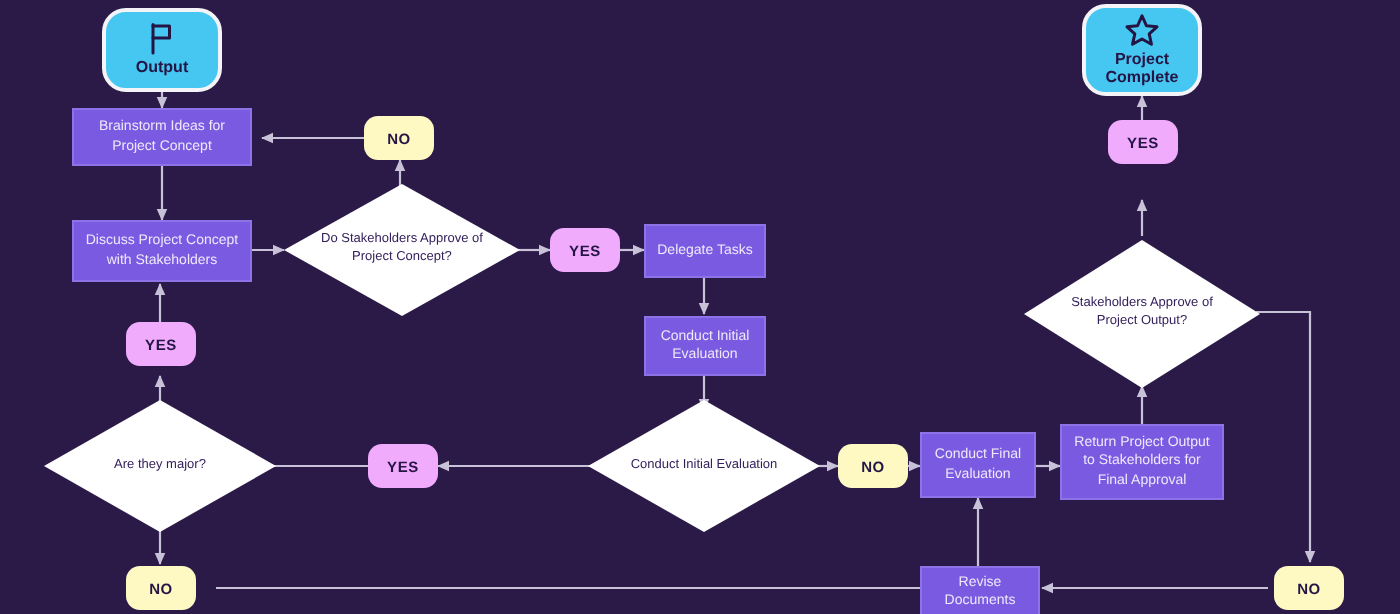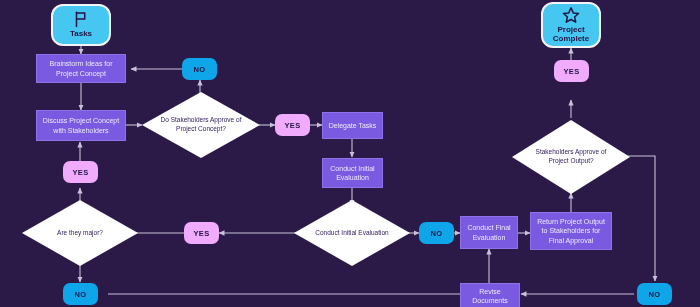--- a/index.html
+++ b/index.html
@@ -38,21 +38,21 @@
     position:relative;z-index:2;color:#34215C;font-size:6.5px;
     line-height:1.35;width:76%;
   }
 
   
   .badge{
     border-radius:7px;font-size:7.5px;font-weight:bold;
     color:#241545;letter-spacing:.3px;
   }
   .badge.yes{background:#f0abfc;}
-  .badge.no{background:#0ea5e9;justify-content:center;}
+  .badge.no{background:#fef9c3;justify-content:center;}
 </style>
 </head>
 <body>
 
 <div id="canvas">
 
   <svg class="edges" viewBox="0 0 700 307">
     <defs>
       <marker id="ah" markerWidth="6" markerHeight="6" refX="5" refY="3" orient="auto" markerUnits="strokeWidth">
         <path d="M0,0.6 L5.4,3 L0,5.4 z" fill="#C8C2D8"></path>
@@ -110,21 +110,21 @@
     </g>
   </svg>
 
   <div class="node terminator" style="left:51px;top:4px;width:60px;height:42px;">
     <span class="ico">
       <svg width="18" height="18" viewBox="0 0 24 24" fill="none" stroke="#241545" stroke-width="2" stroke-linecap="round" stroke-linejoin="round">
         <path d="M6 22V3"></path>
           <path d="M6 4h11v8H6"></path>
       </svg>
     </span>
-    <span>Tasks</span>
+    <span>Output</span>
   </div>
 
   <div class="node terminator" style="left:541px;top:2px;width:60px;height:46px;">
     <span class="ico">
       <svg width="18" height="18" viewBox="0 0 24 24" fill="none" stroke="#241545" stroke-width="2" stroke-linecap="round" stroke-linejoin="round">
         <polygon points="12,2.5 15,9.2 22,9.9 16.8,14.6 18.3,21.5 12,18 5.7,21.5 7.2,14.6 2,9.9 9,9.2"></polygon>
       </svg>
     </span>
     <span>Project Complete</span>
   </div>

